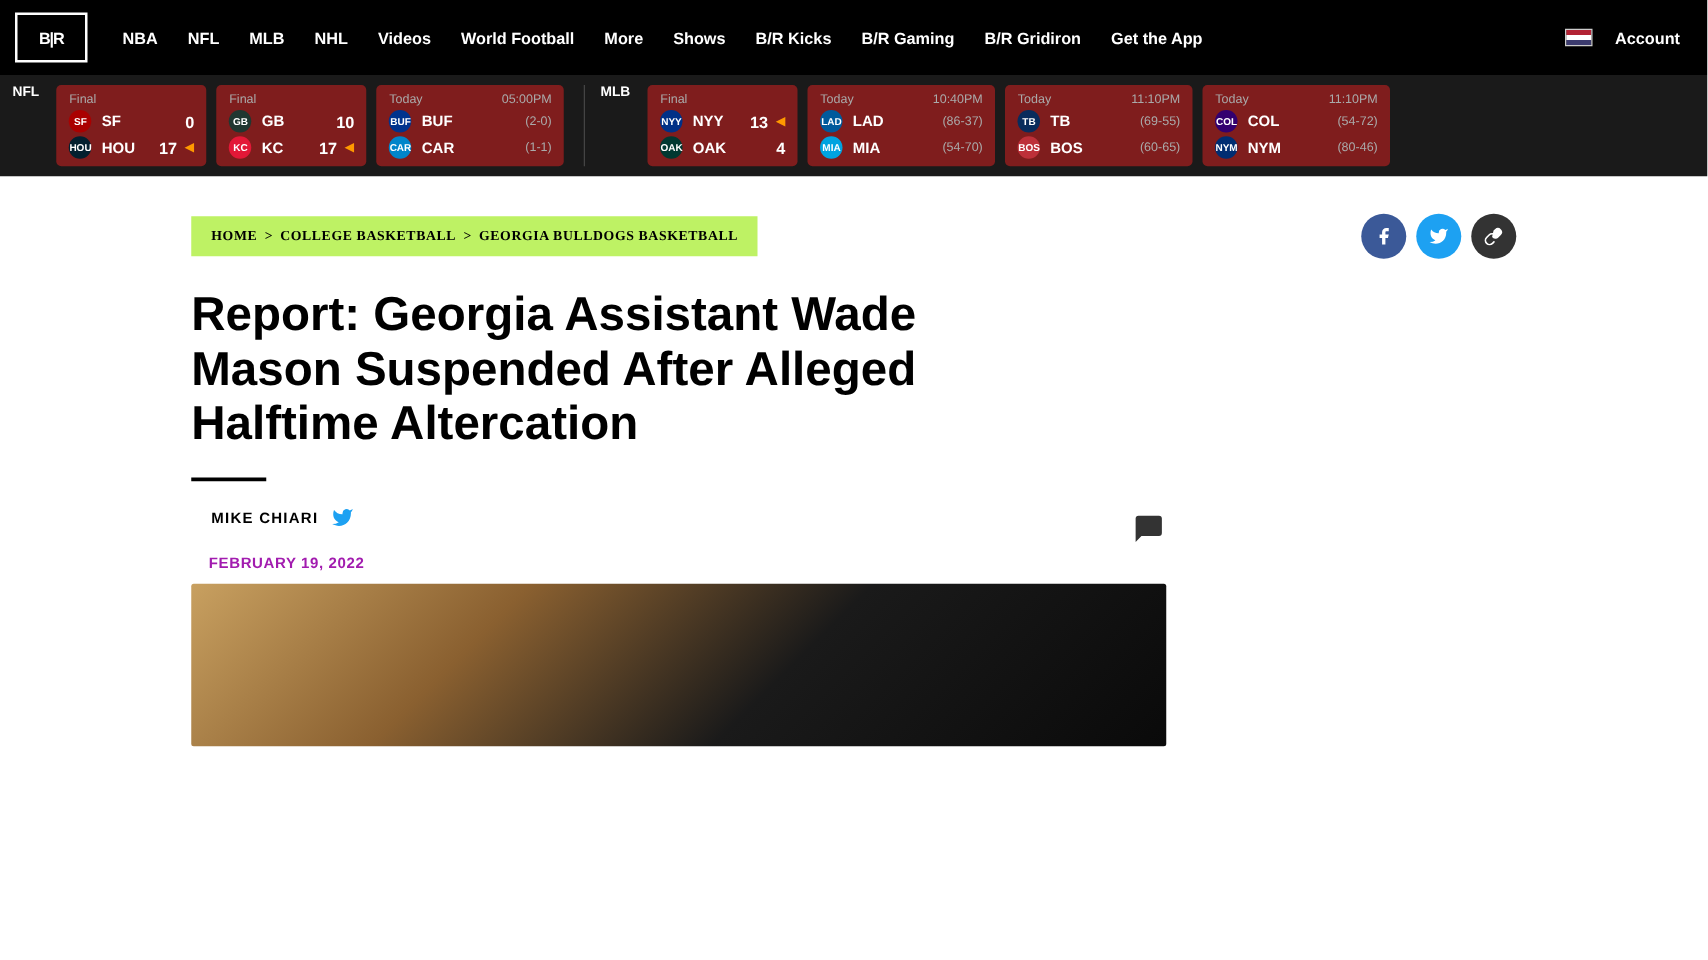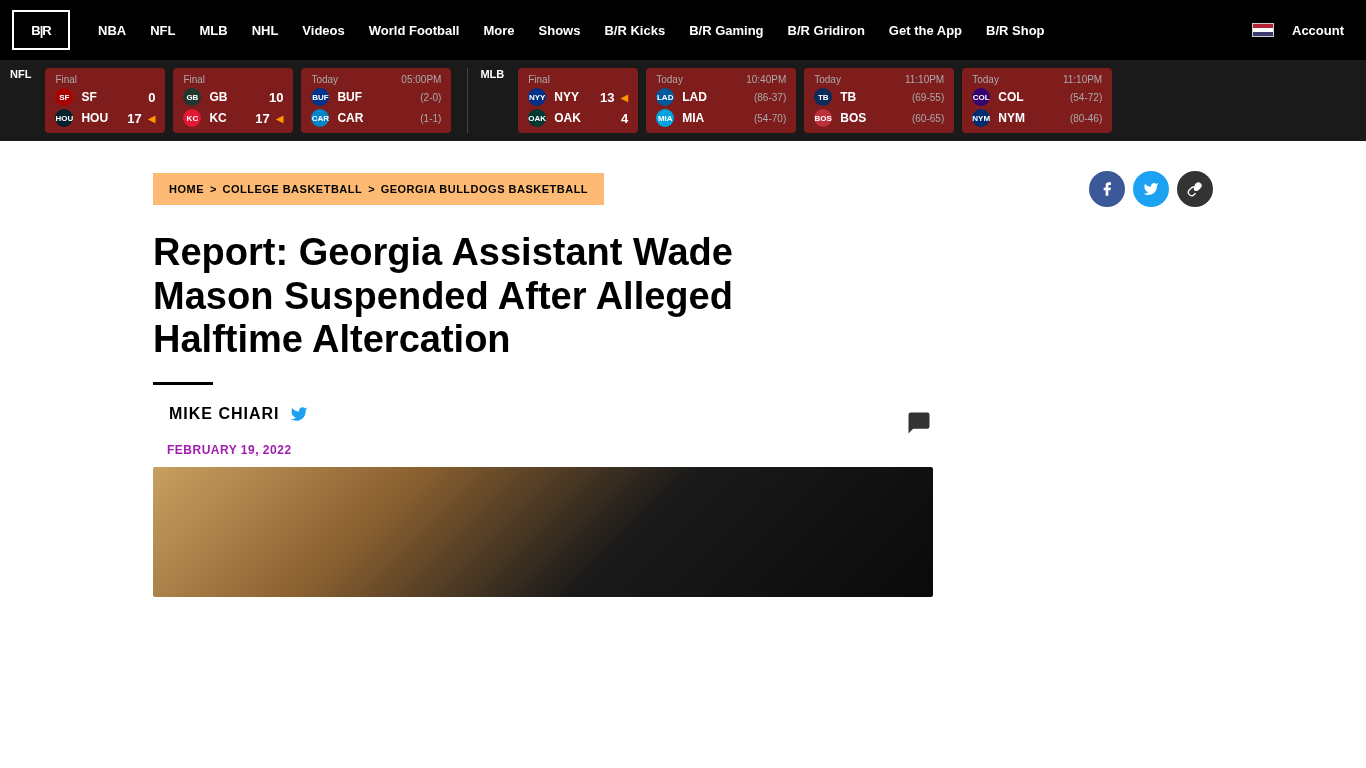--- a/index.html
+++ b/index.html
@@ -164,24 +164,25 @@
     }
 
     
     .breadcrumb-row {
       display: flex;
       align-items: center;
       justify-content: space-between;
       margin-bottom: 24px;
     }
     .breadcrumb {
-      background: #fdba74;
+      background: #bef264;
       padding: 10px 16px;
       display: flex;
       gap: 6px;
+      font-family: Liberation Serif, serif;
     }
     .breadcrumb-text {
       font-size: 11px;
       font-weight: 800;
       color: #000;
       letter-spacing: 0.5px;
       text-transform: uppercase;
     }
     .breadcrumb-sep {
       color: #000;
@@ -222,21 +223,21 @@
       background: #000;
       margin-bottom: 20px;
     }
     .article-meta {
       display: flex;
       align-items: center;
       gap: 10px;
       margin-bottom: 20px;
     }
     .author-name {
-      font-size: 16px;
+      font-size: 12px;
       font-weight: 700;
       letter-spacing: 1px;
       text-transform: uppercase;
       padding-left: 16px;
     }
     .twitter-icon {
       color: #1da1f2;
       font-size: 16px;
     }
     .article-date {
@@ -291,21 +292,20 @@
     <a class="nav-item">MLB</a>
     <a class="nav-item">NHL</a>
     <a class="nav-item">Videos</a>
     <a class="nav-item">World Football</a>
     <a class="nav-item">More</a>
     <a class="nav-item">Shows</a>
     <a class="nav-item">B/R Kicks</a>
     <a class="nav-item">B/R Gaming</a>
     <a class="nav-item">B/R Gridiron</a>
     <a class="nav-item">Get the App</a>
-    <a class="nav-item">B/R Shop</a>
   </div>
   <div class="nav-right">
     <span class="nav-flag"></span>
     <span class="nav-account">Account</span>
   </div>
 </nav>
 
 <div class="scores-bar">
   <div class="scores-inner">
 

